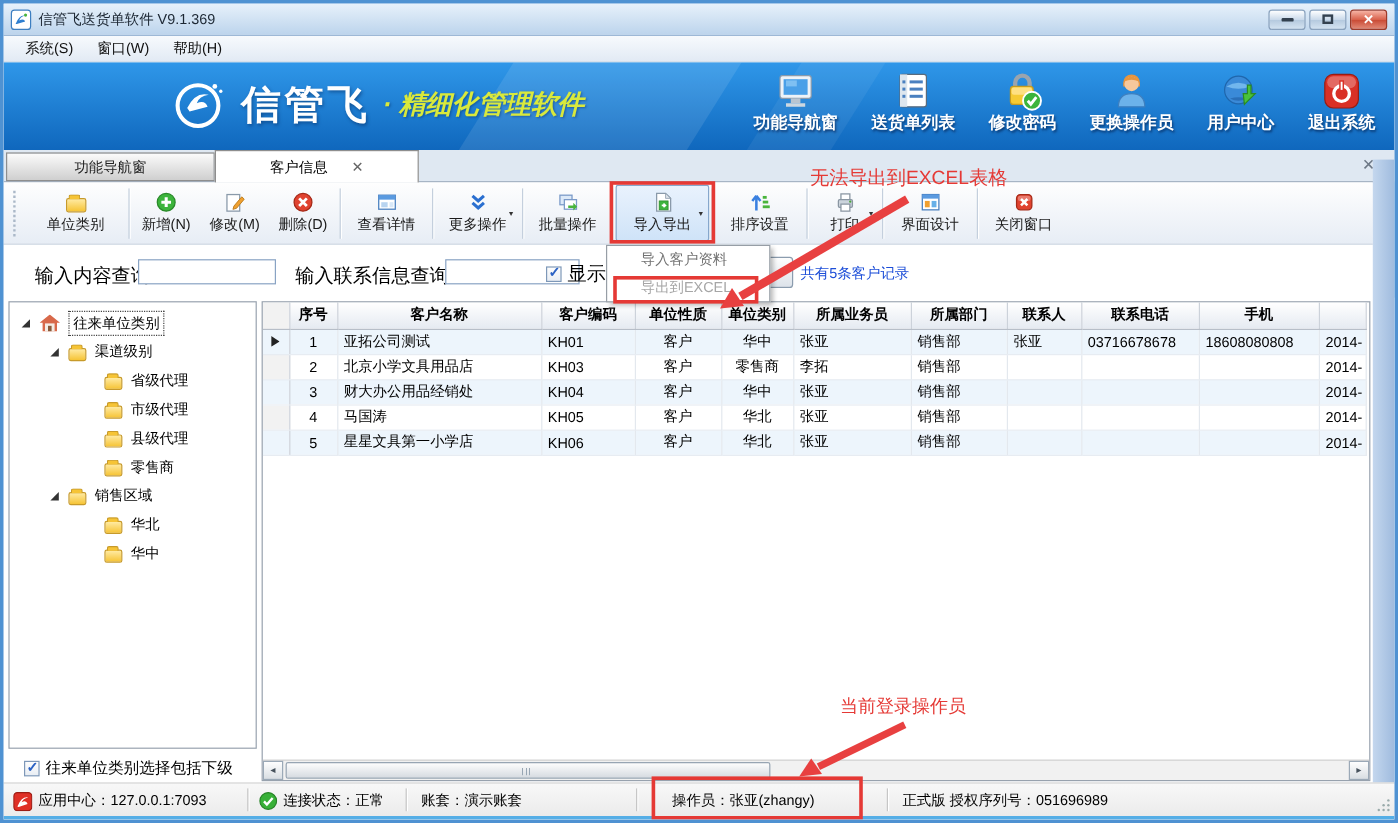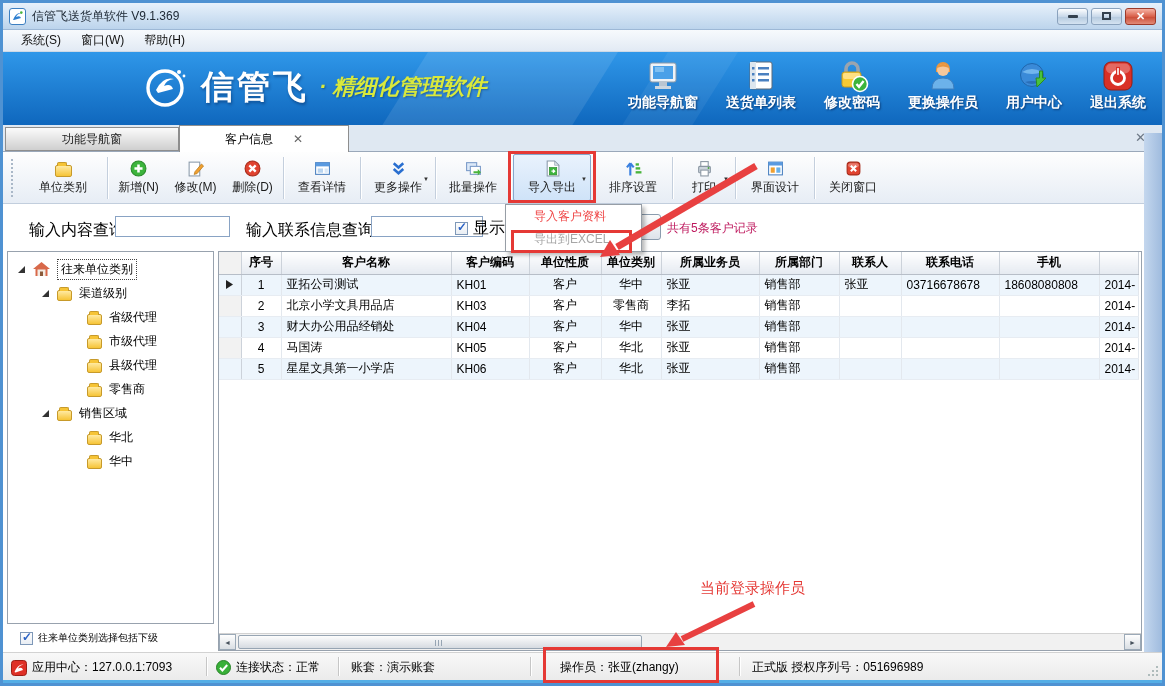--- a/index.html
+++ b/index.html
@@ -44,42 +44,42 @@
   .dd{position:absolute;right:2px;top:21px;width:7px;height:6px;}
   .dd::before{content:"▼";font-size:6px;color:#333;position:absolute;left:0;top:0;}
   .redframe{position:absolute;border:3px solid #e53935;z-index:40;pointer-events:none;}
   .rf-btn{left:-6px;top:-4px;right:-6px;bottom:-3px;}
   
   .folder{width:17px;height:12px;background:linear-gradient(#ffeaa2,#f6c436);border:1px solid #c79a2a;border-radius:2px;position:relative;margin-top:4px;}
   .folder::before{content:"";position:absolute;top:-4px;left:1px;width:8px;height:3px;background:#f6c436;border:1px solid #c79a2a;border-bottom:none;border-radius:2px 2px 0 0;}
   .folder.small{width:15px;height:11px;}
   
   .dmenu{position:absolute;left:502px;top:201px;width:137px;background:#fff;border:1px solid #979ea6;box-shadow:3px 3px 4px rgba(0,0,0,.28);z-index:30;}
-  .mi{height:23px;line-height:23px;padding-left:28px;font-size:12px;color:#ef4444;cursor:pointer;}
+  .mi{height:23px;line-height:23px;padding-left:28px;font-size:12px;color:#737373;cursor:pointer;}
   .mi.disabled{color:#a6a6a6;cursor:default;}
   .rf-menu{left:5px;top:25px;width:121px;height:23px;}
   
   .searchrow{position:absolute;left:0;top:201px;width:1141px;height:44px;background:#fff;}
   .srlabel{position:absolute;top:16px;font-size:16px;color:#000;}
   .srinput{position:absolute;top:12px;height:21px;border:1px solid #89a3c4;background:#fff;font-size:12px;padding:0 3px;}
   .cbox{width:13px;height:13px;border:1px solid #7e98b8;background:linear-gradient(#fdfdfd,#e9eef4);position:relative;flex:none;}
   .cbox::after{content:"✓";position:absolute;left:1px;top:-3px;font-size:12px;font-weight:bold;color:#2b62c4;}
   .partialbtn{position:absolute;left:592px;top:10px;width:66px;height:26px;background:linear-gradient(#fdfdfd,#dde3ea);border:1px solid #8b9cae;border-radius:3px;cursor:pointer;}
-  .reccount{position:absolute;left:664px;top:16px;font-size:12px;color:#be185d;}
+  .reccount{position:absolute;left:664px;top:16px;font-size:12px;color:#1d4ed8;}
   
   .main{position:absolute;left:0;top:245px;width:1159px;height:404px;background:#fff;}
   .treebox{position:absolute;left:4px;top:3px;width:207px;height:373px;border:1px solid #98a2ae;background:#fff;padding-top:5px;}
   .trow{height:24px;display:flex;align-items:center;font-size:12px;color:#000;cursor:pointer;}
   .trow .exp{width:9px;height:9px;margin-right:7px;flex:none;}
   .trow .spacer{width:16px;flex:none;}
   .trow .tlabel{margin-left:7px;white-space:nowrap;}
   .trow .tlabel.sel{border:1px dotted #444;padding:1px 3px;}
   .d0{padding-left:9px;} .d1{padding-left:33px;} .d2{padding-left:63px;font-family:Liberation Mono, monospace;}
   .home-ic{flex:none;}
-  .inc-cb{position:absolute;left:17px;top:383px;display:flex;align-items:center;gap:5px;font-size:10px;}
+  .inc-cb{position:absolute;left:17px;top:383px;display:flex;align-items:center;gap:5px;font-size:13px;}
   .gridbox{position:absolute;left:215px;top:3px;width:924px;height:400px;border:1px solid #98a2ae;background:#fff;overflow:hidden;}
   table.grid{border-collapse:collapse;table-layout:fixed;width:919px;font-size:12px;}
   .grid th{height:22px;background:linear-gradient(#ffffff,#e5eaf1);border-right:1px solid #ccd2da;border-bottom:1px solid #b7bec8;font-weight:bold;color:#000;text-align:center;overflow:hidden;white-space:nowrap;padding:0 2px;}
   .grid td{height:21px;border-right:1px solid #e3e8ee;border-bottom:1px solid #e7ecf2;padding:0 5px;overflow:hidden;white-space:nowrap;color:#000;}
   .grid tr.odd td{background:#edf5fc;}
   .grid td.selcol,.grid th.selcol{background:#f2f2f2;border-right:1px solid #ccd2da;padding:0;text-align:center;}
   .grid td.ctr{text-align:center;}
   .hscroll{position:absolute;left:0;bottom:0;width:922px;height:17px;background:#f1f1f1;border-top:1px solid #d2d2d2;display:flex;align-items:center;}
   .sarrow{width:17px;height:16px;background:linear-gradient(#fefefe,#d9dee3);border:1px solid #9ba9b7;display:flex;align-items:center;justify-content:center;font-size:7px;color:#46515c;flex:none;cursor:pointer;}
   .sthumb{margin-left:2px;width:404px;height:14px;background:linear-gradient(#fdfdfd,#d6dbe1);border:1px solid #97a5b3;border-radius:2px;position:relative;cursor:pointer;}
@@ -584,20 +584,21 @@
         <circle cx="10" cy="2" r="1" fill="#9aa"></circle>
         <circle cx="10" cy="6" r="1" fill="#9aa"></circle>
         <circle cx="10" cy="10" r="1" fill="#9aa"></circle>
         <circle cx="6" cy="6" r="1" fill="#9aa"></circle>
         <circle cx="6" cy="10" r="1" fill="#9aa"></circle>
         <circle cx="2" cy="10" r="1" fill="#9aa"></circle>
       </svg>
   </div>
   <div class="bottomline"></div>
 
+  <span class="note note1">无法导出到EXCEL表格</span>
   <span class="note note2">当前登录操作员</span>
   <svg class="arrows">
     <line x1="753" y1="163" x2="614" y2="244" stroke="#e84040" stroke-width="7"></line>
     <polygon points="597,254 607,237 617,252" fill="#e84040"></polygon>
     <line x1="751" y1="601" x2="679" y2="636" stroke="#e84040" stroke-width="6"></line>
     <polygon points="663,644 673,629 682,642" fill="#e84040"></polygon>
   </svg>
 
 </div>
 

